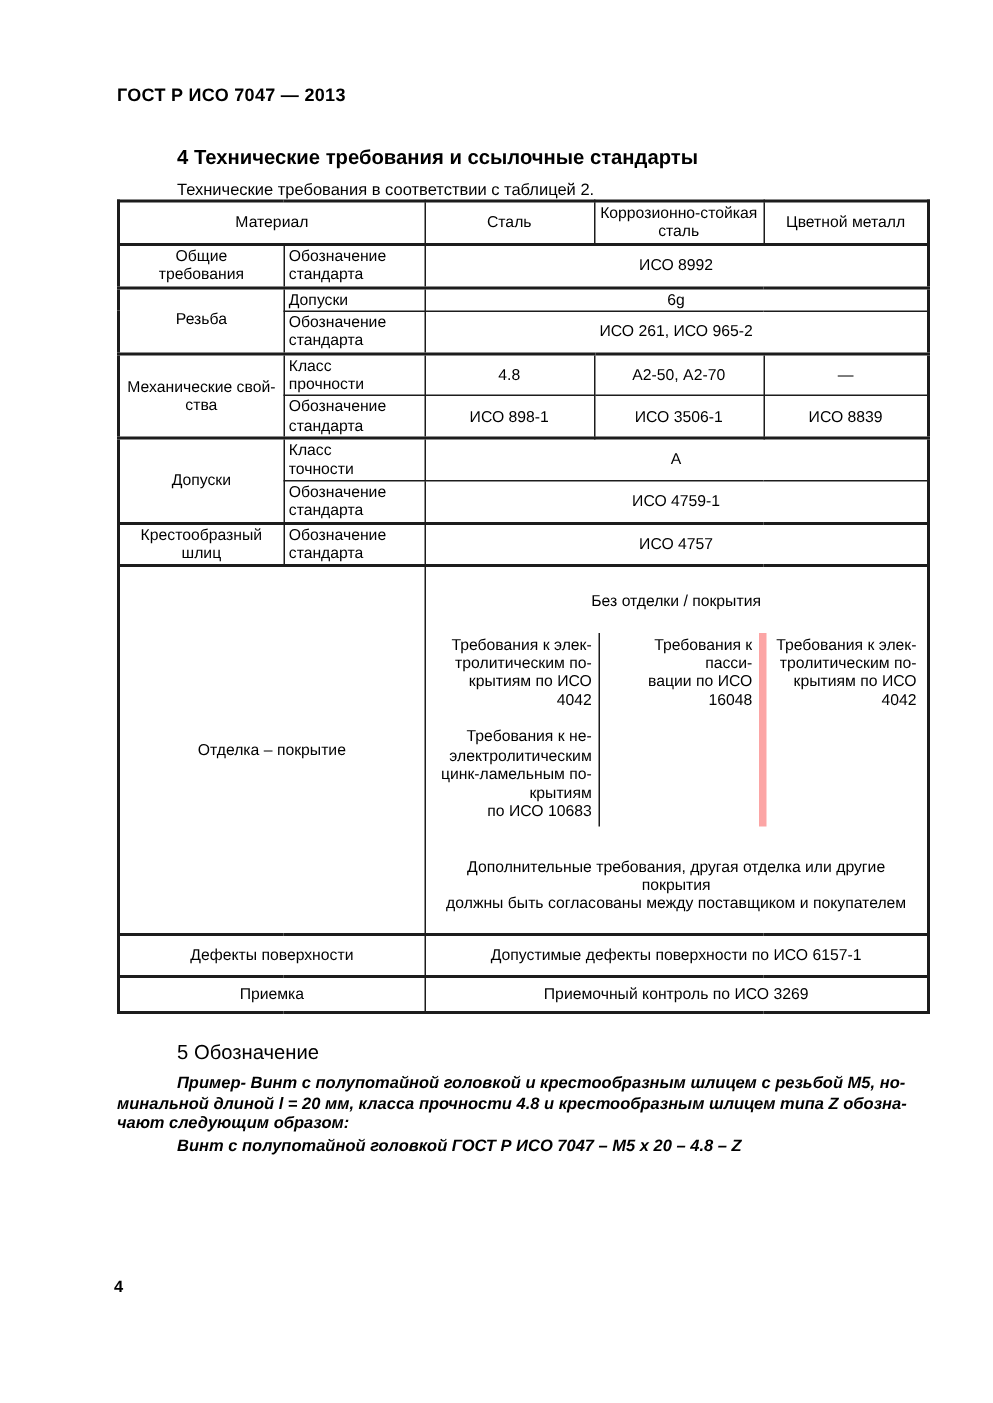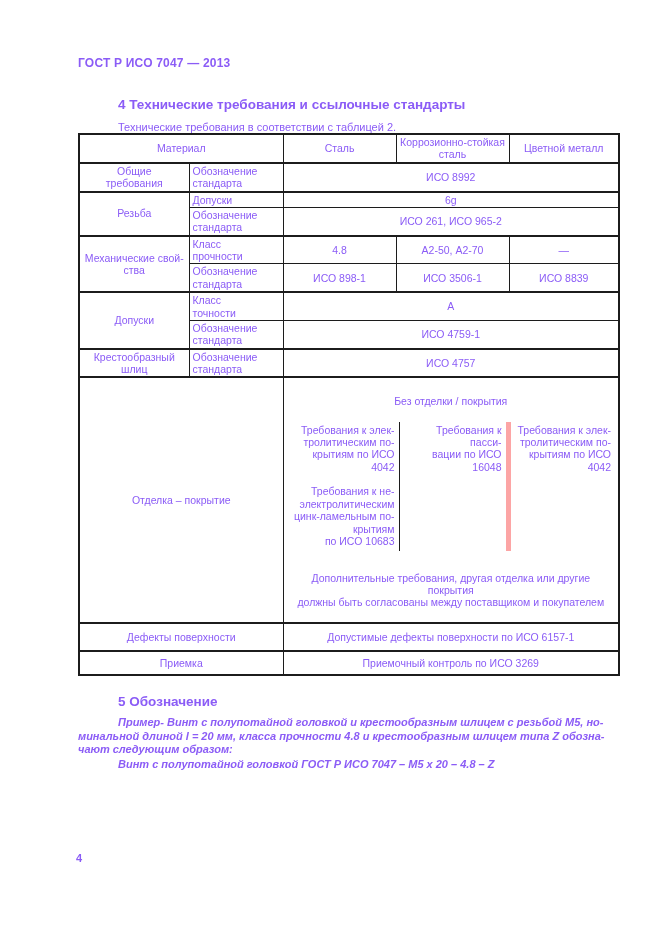--- a/index.html
+++ b/index.html
@@ -1,37 +1,37 @@
 <!DOCTYPE html>
 <html><head>
 <meta charset="utf-8">
 <style>
   html, body { margin: 0; padding: 0; background: #ffffff; }
   .page {
     position: relative;
     width: 662px; height: 935px;
     background: #ffffff;
     font-family: "Liberation Sans", sans-serif;
-    color: #8b5cf6;
+    color: #000000;
     box-sizing: border-box;
     padding-top: 56px;
     overflow: hidden;
   }
   .doc-header {
     margin: 0 0 0 78px;
     font-size: 12px; font-weight: bold;
     letter-spacing: 0.2px;
   }
   .h-section {
     margin: 27px 0 0 118px;
     font-size: 13.5px; font-weight: bold;
   }
   .h-section5 {
     margin: 18px 0 0 118px;
-    font-size: 13.5px; font-weight: bold;
+    font-size: 13.5px; font-weight: normal;
   }
   .intro {
     margin: 9px 0 0 118px;
     font-size: 11px;
   }
   .caption {
     margin: 13px 0 5px 78px;
     font-size: 10px;
     white-space: pre-wrap;
   }

